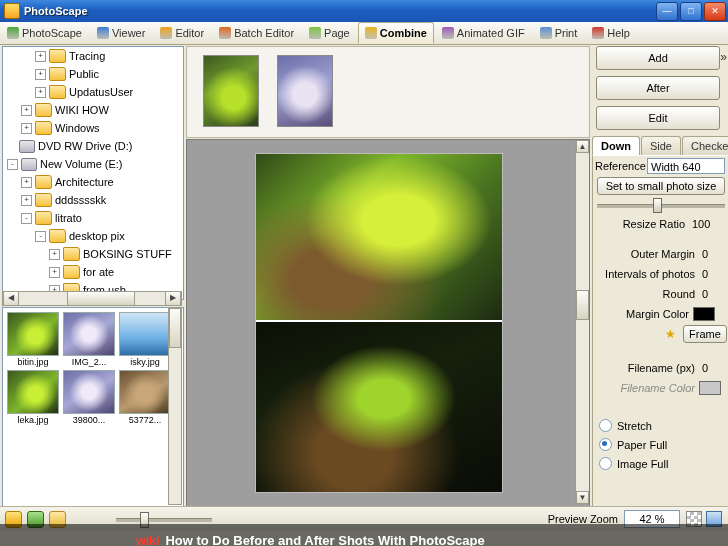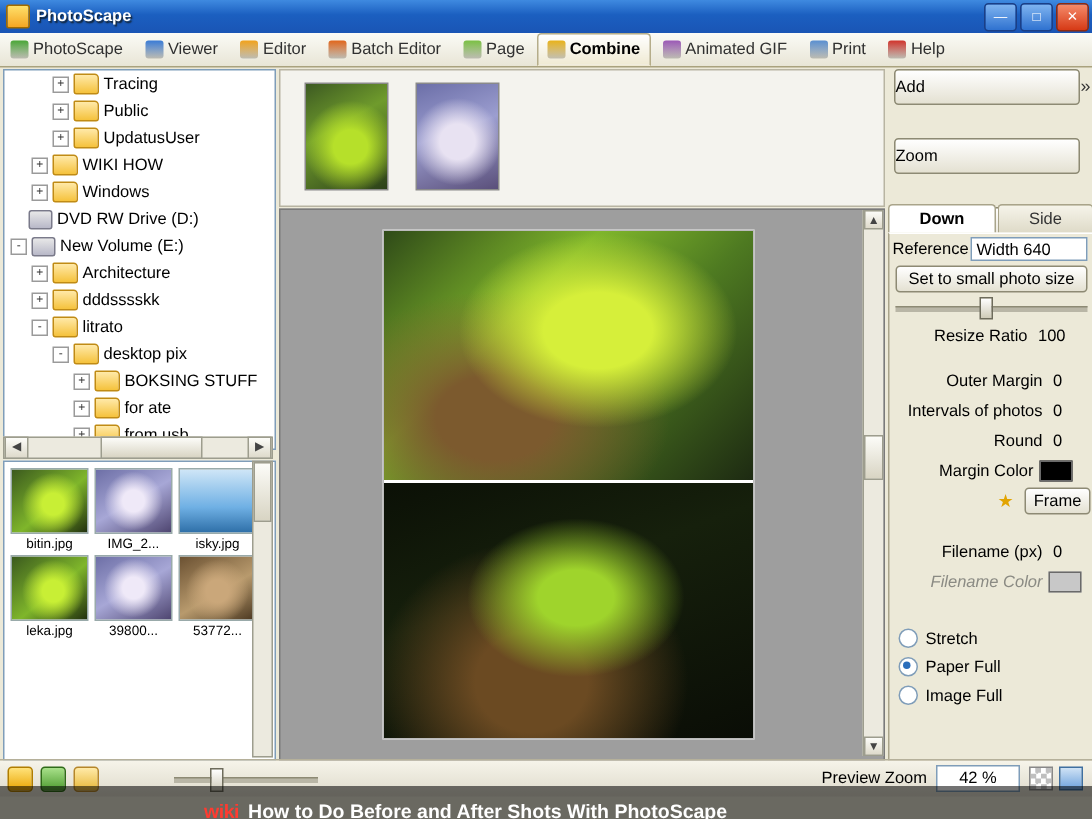--- a/index.html
+++ b/index.html
@@ -115,27 +115,27 @@
     border-left:1px solid #9d9d8e;box-sizing:border-box;
   }
   .pvscroll .arrow{width:13px;height:13px;background:linear-gradient(#fcfcf8,#dedacb);
     border:1px solid #9d9d8e;box-sizing:border-box;font-size:8px;line-height:11px;text-align:center;color:#444;}
   .pvscroll .thumbv{position:absolute;left:0;top:150px;width:13px;height:30px;
     background:linear-gradient(#fcfcf8,#d8d4c3);border:1px solid #9d9d8e;box-sizing:border-box;}
 
   
   .rpanel{position:absolute;left:592px;top:46px;width:136px;height:459px;}
   .rbtn{
-    display:block;width:122px;height:22px;margin:0 0 22px 4px;
+    display:block;width:122px;height:22px;margin:0 0 6px 4px;
     background:linear-gradient(#ffffff,#e4e1d2);border:1px solid #8d8a74;border-radius:3px;
-    font-size:11px;text-align:left;line-height:22px;color:#000;
+    font-size:11px;text-align:center;line-height:22px;color:#000;
   }
   .tabstrip{position:absolute;left:0;top:90px;width:136px;height:20px;display:flex;}
   .rtab{
-    height:19px;line-height:19px;padding:0 20px;font-size:11px;
+    height:19px;line-height:19px;padding:0 8px;font-size:11px;
     background:linear-gradient(#f6f4ea,#ddd9c6);border:1px solid #a9a48a;border-bottom:none;
     border-radius:3px 3px 0 0;margin-right:1px;color:#333;
   }
   .rtab.active{background:#fff;font-weight:bold;color:#000;}
   .rbody{
     position:absolute;left:0;top:109px;width:136px;height:350px;
     background:#ece9d8;border:1px solid #a9a48a;border-top:1px solid #fff;
   }
   .frow{display:flex;align-items:center;height:20px;padding:0 2px;gap:4px;}
   .flabel{font-size:11px;color:#000;text-align:right;white-space:nowrap;}
@@ -376,21 +376,21 @@
     </div>
     <div class="pvscroll">
       <div class="arrow">▲</div>
       <div class="thumbv"></div>
       <div class="arrow" style="position:absolute;bottom:0;left:0;">▼</div>
     </div>
   </div>
 
   <div class="rpanel">
     <div class="rbtn">Add</div>
-    <div class="rbtn">Zoom</div>
+    <div class="rbtn">After</div>
     <div class="rbtn">Edit</div>
     <div style="position:absolute;right:1px;top:4px;font-size:12px;color:#333;">»</div>
 
     <div class="tabstrip" id="rtabs">
         <div class="rtab active">Down</div>
         <div class="rtab">Side</div>
         <div class="rtab">Checker</div>
       </div>
 
     <div class="rbody">

